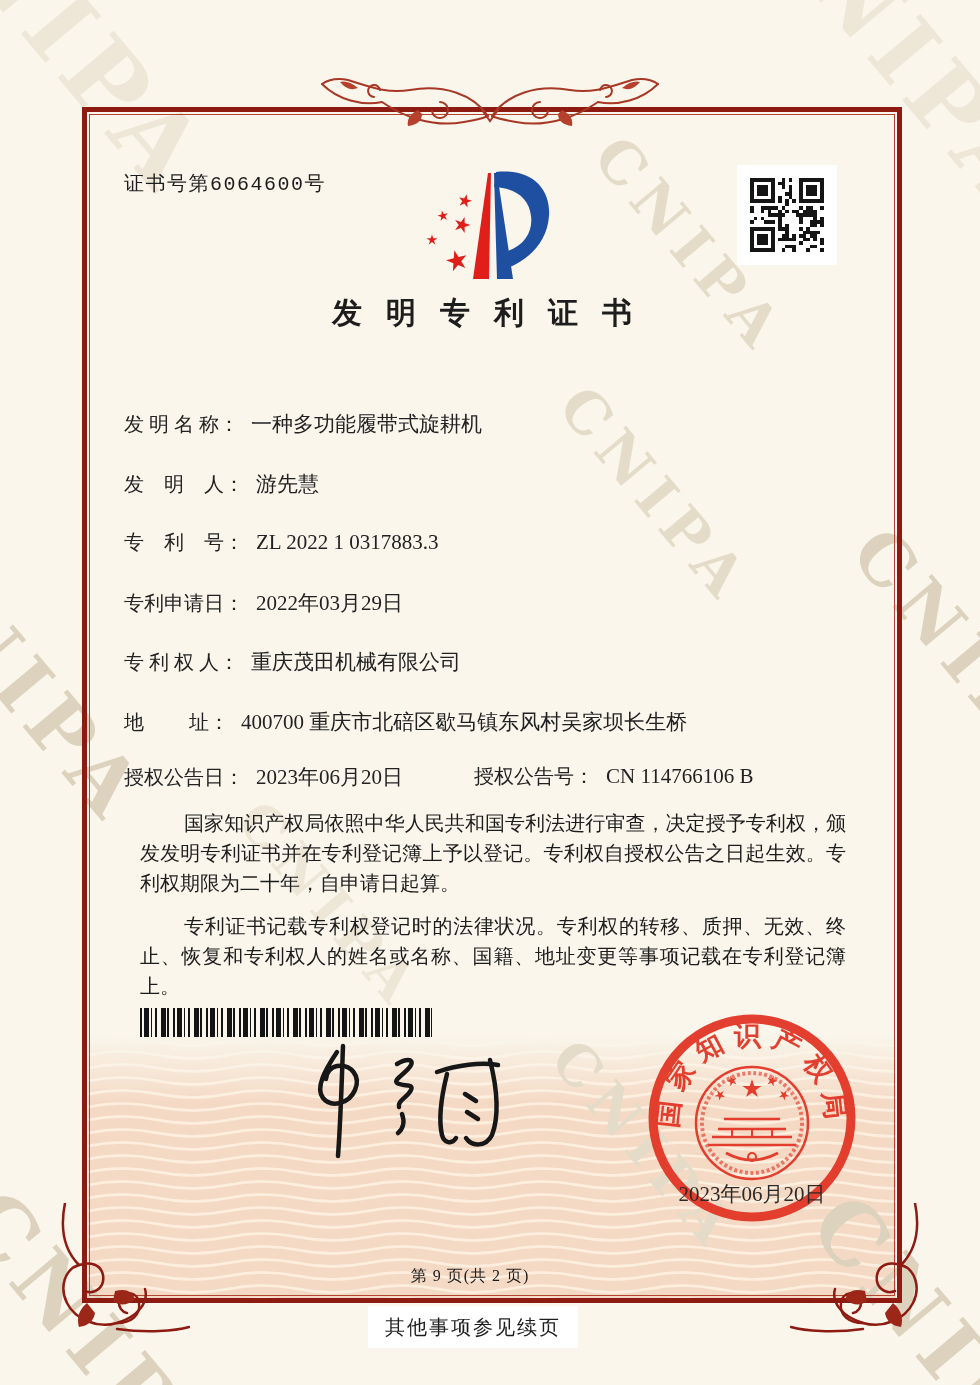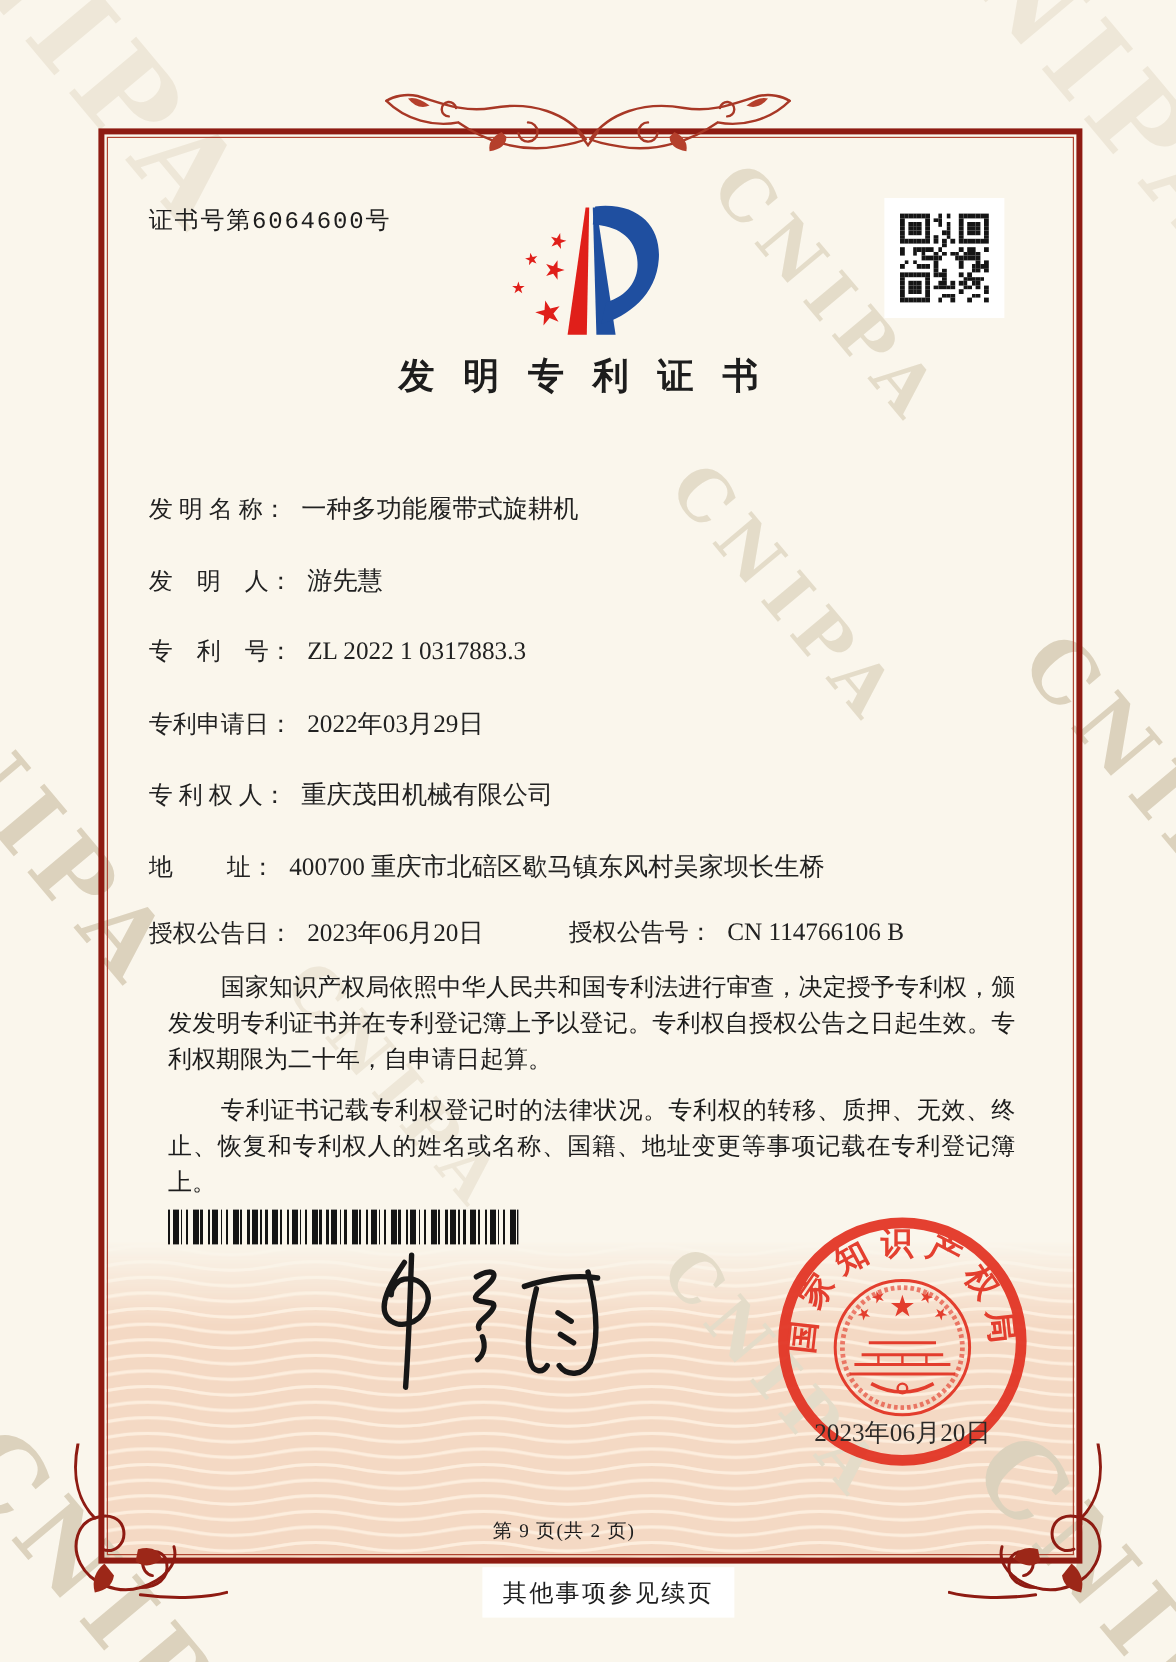--- a/index.html
+++ b/index.html
@@ -80,21 +80,21 @@
   .sig-block .line2{margin-top:26px; letter-spacing:4px;}
   .sig-svg{position:absolute; left:285px; top:1042px; z-index:5;}
   
   .seal{position:absolute; left:645px; top:1011px; z-index:6;}
   
   .page-num{position:absolute; left:60px; top:1266px; width:820px; text-align:center;
     font-size:16px; letter-spacing:1px; z-index:5;}
   .footer-box{
     position:absolute; left:368px; top:1306px; width:210px; height:42px;
     background:#ffffff; z-index:5; display:flex; align-items:center; justify-content:center;
-    font-size:20px; letter-spacing:2px;margin-left:34px;
+    font-size:20px; letter-spacing:2px;
   }
 </style>
 </head>
 <body>
 
 <div class="page">
 
   <div class="wm light" style="left:55px;  top:20px;   font-size:100px;">CNIPA</div>
   <div class="wm light" style="left:900px; top:45px;   font-size:95px;">CNIPA</div>
   <div class="wm" style="left:690px; top:245px;  font-size:58px;">CNIPA</div>

